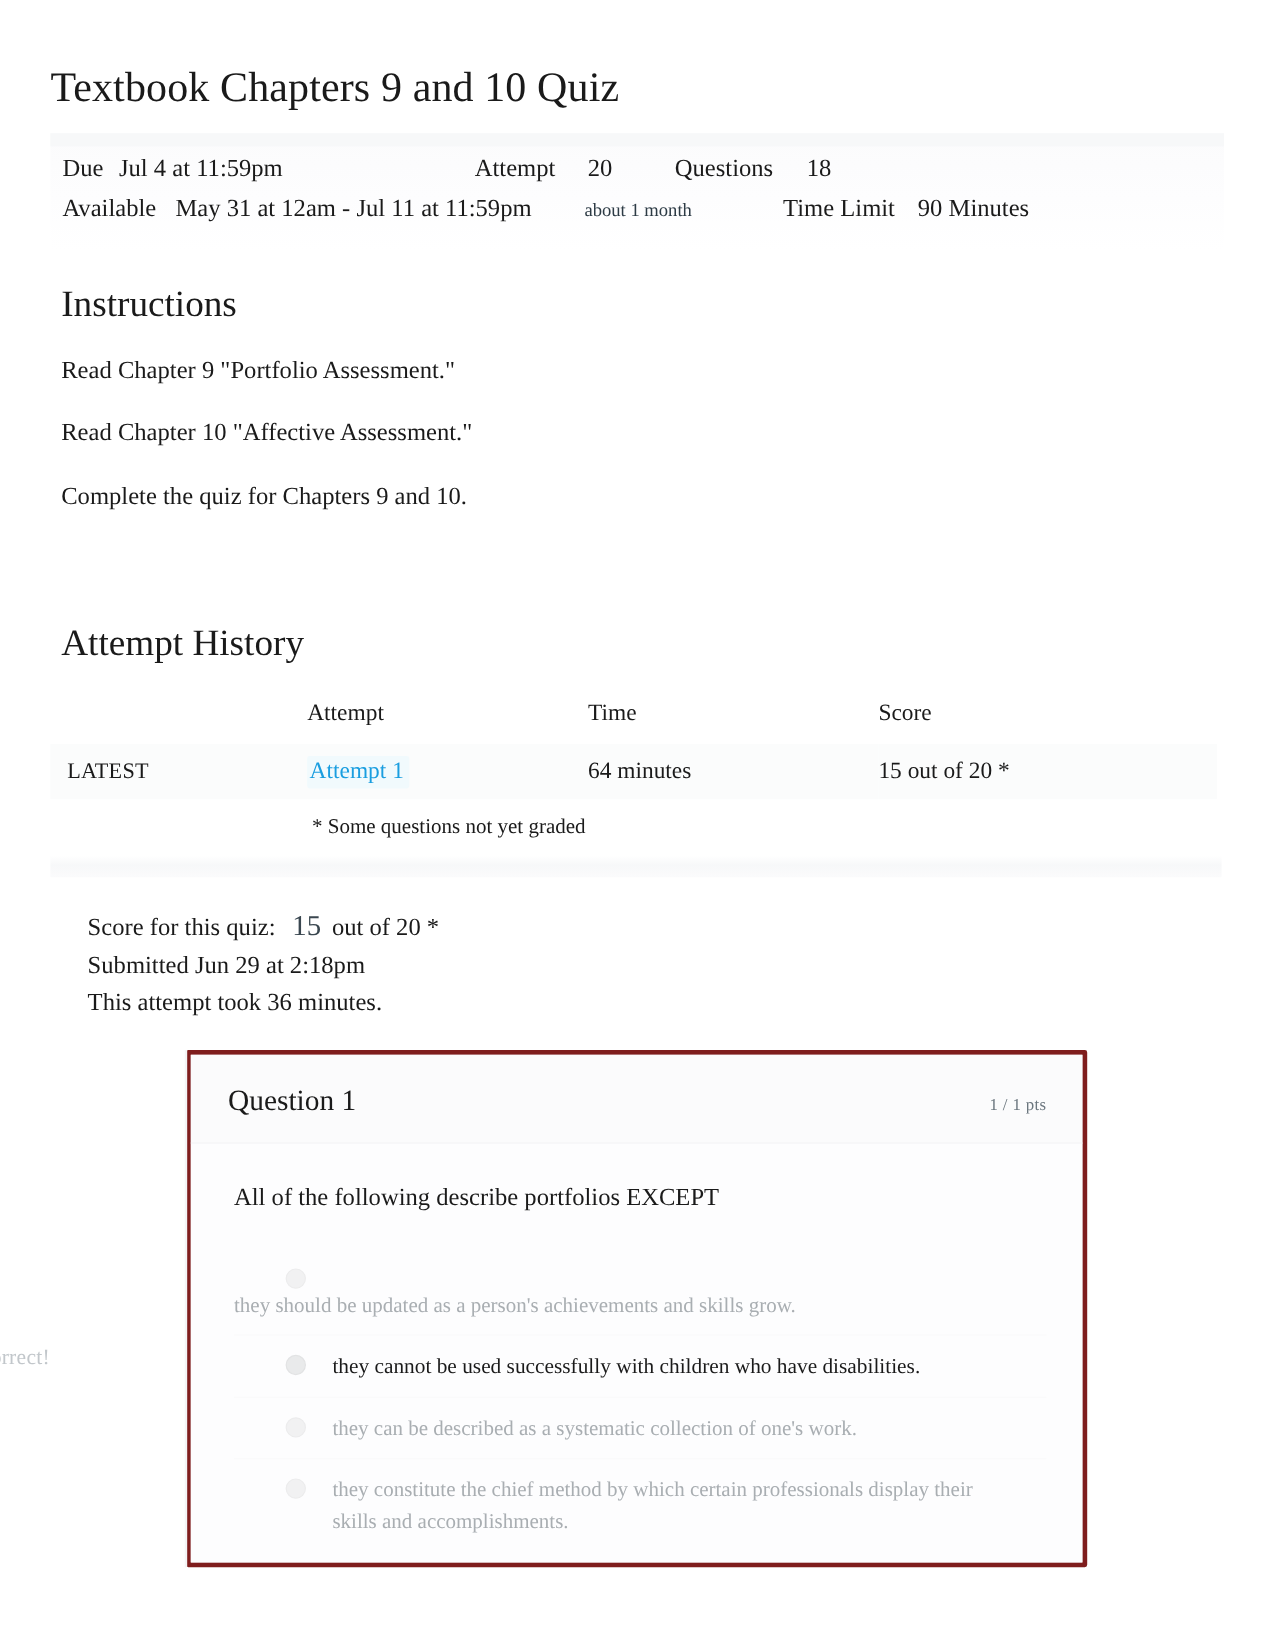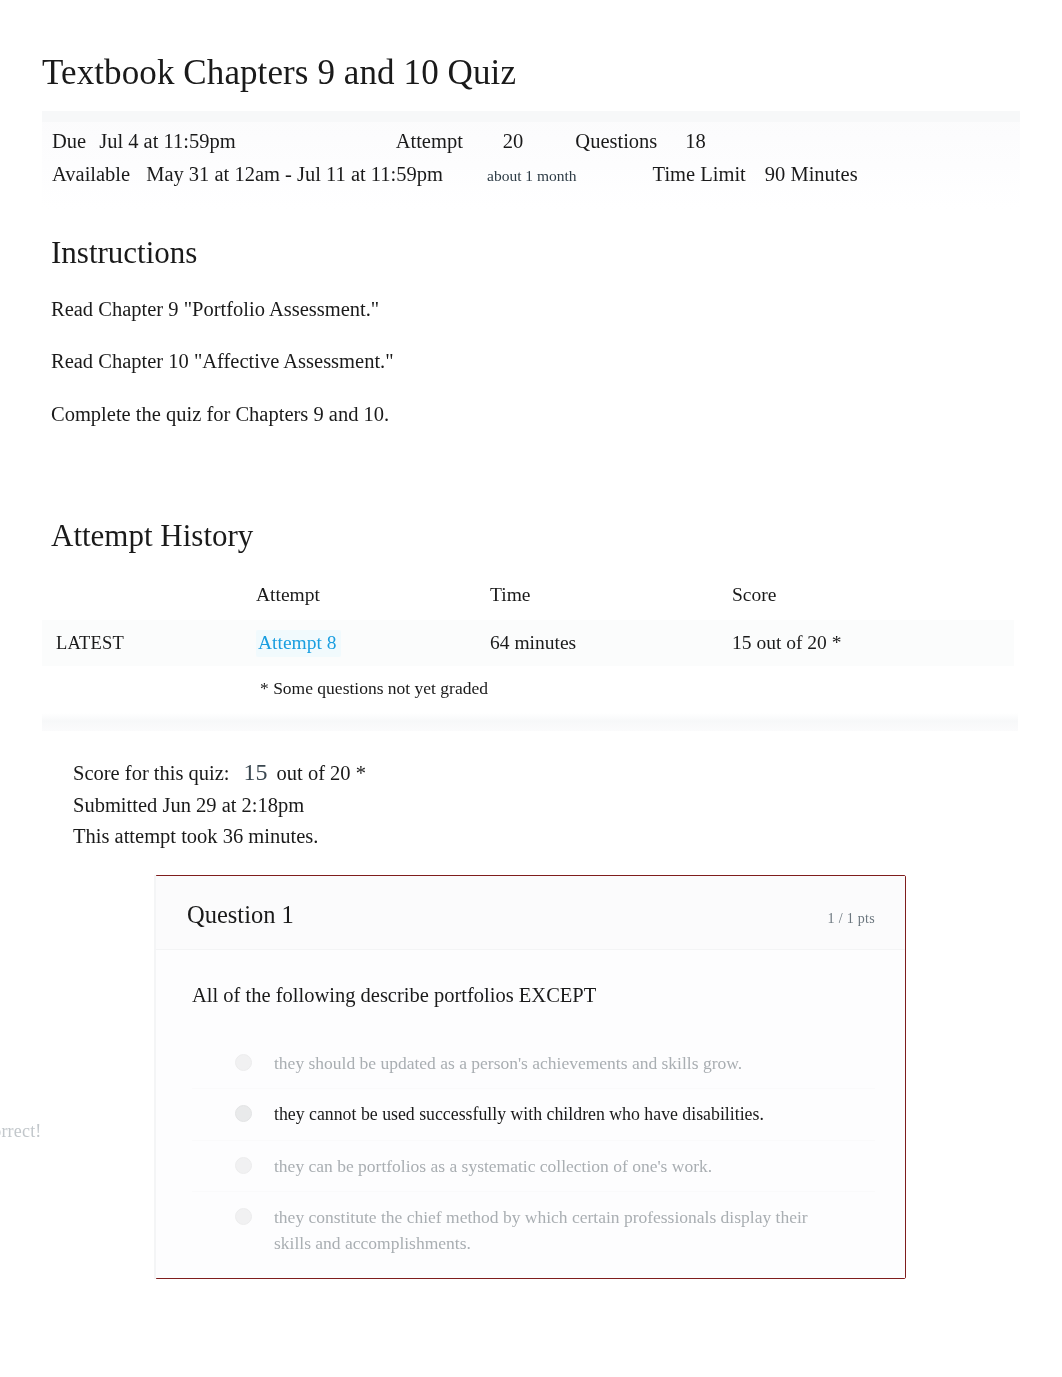--- a/index.html
+++ b/index.html
@@ -58,21 +58,21 @@
     position: relative;
     color: #1a1a1a;
   }
   .hdr-row.r1 { padding-top: 6px; }
   .hdr-lbl { }
   .hdr-val { }
 
   .c-due-lbl   { margin-left: 10px; }
   .c-due-val   { margin-left: 13px; }
   .c-points-lbl{ margin-left: 160px; }
-  .c-points-val{ margin-left: 40px; }
+  .c-points-val{ margin-left: 27px; }
   .c-q-lbl     { margin-left: 52px; }
   .c-q-val     { margin-left: 28px; }
 
   .c-avail-lbl { margin-left: 10px; }
   .c-avail-val { margin-left: 16px; }
   .c-about     { margin-left: 44px; font-size: 15.5px; color:#2d3b45; }
   .c-tl-lbl    { margin-left: 76px; }
   .c-tl-val    { margin-left: 19px; }
 
   
@@ -158,21 +158,21 @@
 
   
   .question-wrap {
     position: relative;
     margin-top: 24px;
     margin-left: 113px;
     width: 751px;
   }
   .question-box {
     background: #fbfbfc;
-    border: 1px solid #7f1d1d;
+    border: 4px solid #7f1d1d;
     border-radius: 2px;
   }
   .question-header {
     display: flex;
     align-items: baseline;
     justify-content: space-between;
     padding: 25px 30px 20px 31px;
     background: #fbfbfc;
   }
   .question-name {
@@ -197,21 +197,21 @@
     margin: 0 0 28px 0;
   }
   .answers { }
   .answer-row {
     display: flex;
     align-items: flex-start;
     padding: 12px 0 12px 0;
     border-top: 1px solid #fafafb;
     min-height: 48px;
   }
-  .answer-row:first-child { border-top: none; }
+  .answer-row:first-child { border-top: none; flex-direction: column; }
   .radio {
     flex: 0 0 auto;
     width: 17px;
     height: 17px;
     border-radius: 50%;
     background: #f1f1f2;
     border: 1px solid #ececed;
     margin: 4px 22px 0 43px;
     filter: blur(.4px);
   }
@@ -291,21 +291,21 @@
         <th class="col-time">Time</th>
         <th class="col-score">Score</th>
       </tr>
     </thead>
     <tbody>
       <tr class="row-latest">
         <td class="col-kept">
           <span class="kept-label">LATEST</span>
         </td>
         <td class="col-att">
-          <a href="#" class="attempt-link">Attempt 8</a>
+          <a href="#" class="attempt-link">Attempt 1</a>
         </td>
         <td class="col-time">64 minutes</td>
         <td class="col-score">15 out of 20 *</td>
       </tr>
     </tbody>
   </table>
 
   <div class="graded-note">* Some questions not yet graded</div>
   <div class="band-after-table"></div>
 
@@ -336,21 +336,21 @@
           <div class="answer-row">
             <span class="radio"></span>
             <span class="answer-text">they should be updated as a person's achievements and skills grow.</span>
           </div>
           <div class="answer-row selected">
             <span class="radio"></span>
             <span class="answer-text">they cannot be used successfully with children who have disabilities.</span>
           </div>
           <div class="answer-row">
             <span class="radio"></span>
-            <span class="answer-text">they can be portfolios as a systematic collection of one's work.</span>
+            <span class="answer-text">they can be described as a systematic collection of one's work.</span>
           </div>
           <div class="answer-row wide">
             <span class="radio"></span>
             <span class="answer-text">they constitute the chief method by which certain professionals display their skills and accomplishments.</span>
           </div>
         </div>
       </div>
     </div>
   </div>
 

